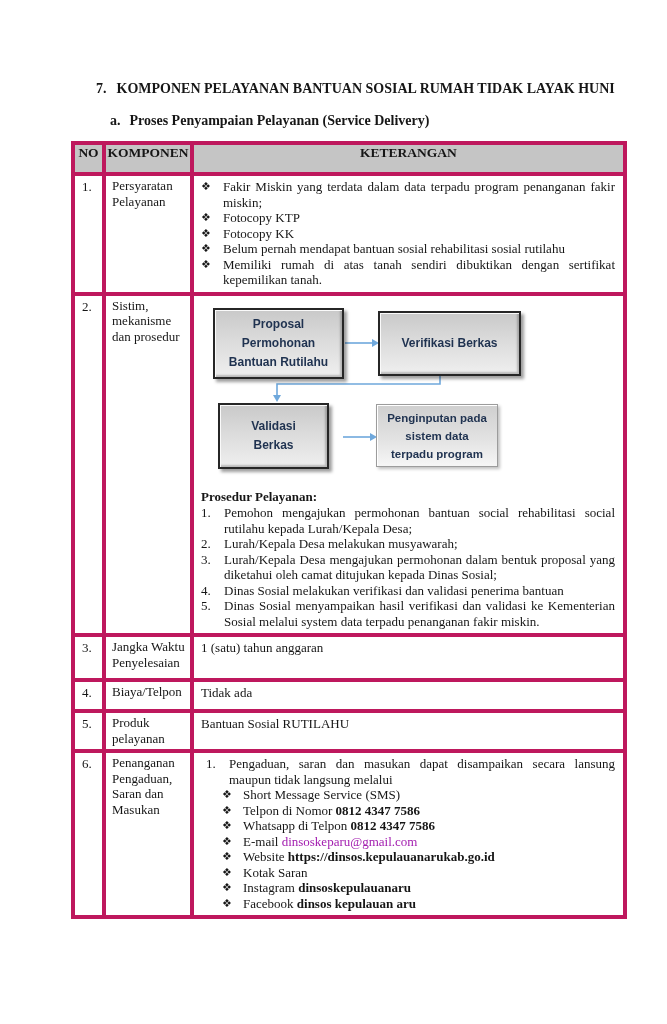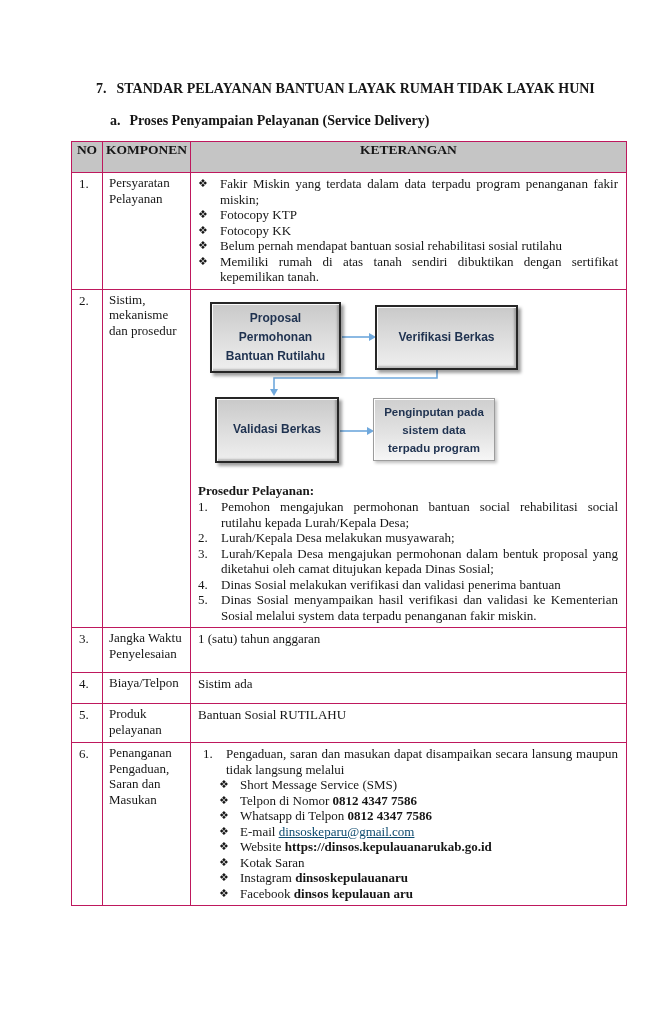--- a/index.html
+++ b/index.html
@@ -7,36 +7,36 @@
   .page {
     width:667px; height:1024px; margin:0 auto; background:#ffffff;
     font-family:"Liberation Serif","DejaVu Serif",serif;
     color:#161616; position:relative; overflow:hidden;
   }
   .title { margin:81px 0 0 96px; font-size:14px; font-weight:bold; display:flex; gap:10px; }
   .subtitle { margin:16px 0 0 110px; font-size:14px; font-weight:bold; display:flex; gap:9px; }
   .subtitle .it { }
 
   table.std { border-collapse:collapse; table-layout:fixed; width:556px; margin:12px 0 0 71px; font-size:13px; line-height:15.5px; }
-  table.std th, table.std td { border:1px solid #be185d; vertical-align:top; }
+  table.std th, table.std td { border:4px solid #be185d; vertical-align:top; }
   thead th { background:#c5c5c5; height:31px; font-size:13.5px; font-weight:bold; text-align:center; vertical-align:middle; }
   td.no  { text-align:left; padding:3px 0 0 7px; }
   td.komp{ padding:2px 4px 3px 6px; }
   td.ket { padding:3px 8px 4px 7px; }
   tr.r3 td { height:45px; }
   tr.r4 td { height:31px; }
   tr.r5 td { height:39px; }
 
   .li { display:flex; margin:0; }
   .li-body { flex:1; text-align:justify; }
   .marker { flex:0 0 22px; }
   .marker.num { flex:0 0 23px; }
   .marker.diamond { font-size:11px; line-height:15.5px; }
   .b { font-weight:bold; }
-  .link { color:#0c4a6e; text-decoration:underline; cursor:pointer; }
+  .link { color:#a21caf; cursor:pointer; }
   .channels { margin-left:21px; }
   .channels .marker { flex:0 0 21px; }
 
   
   .flow-wrap { position:relative; height:172px; margin:4px 0 14px 0; }
   .fc-arrows { position:absolute; left:0; top:0; }
   .fc-box {
     position:absolute; display:flex; align-items:center; justify-content:center;
     text-align:center; font-family:"Liberation Sans","DejaVu Sans",sans-serif;
     font-weight:bold; font-size:12px; line-height:19px; color:#1f3250;
@@ -49,32 +49,32 @@
   .fc-b1 .inner { padding:0 13px; }
   .fc-b2 { left:177px; top:8px;   width:143px; height:65px; }
   .fc-b4 {
     left:175px; top:101px; width:122px; height:63px;
     border:1px solid #9c9c9c; align-items:flex-start; overflow:hidden;
     background:linear-gradient(180deg,#cfcfcf 0%,#e2e2e2 55%,#f6f6f6 100%);
     box-shadow: inset 1px 1px 0 #ffffff, 2px 2px 3px rgba(0,0,0,.25);
     font-size:11.5px; line-height:18px;
   }
   .fc-b4 .inner { padding:4px 6px 0 6px; }
-  .fc-b3 { left:17px;  top:100px; width:124px; height:66px; }
+  .fc-b3 { left:17px;  top:100px; width:111px; height:66px; }
 
   .proc-title { font-weight:bold; margin-bottom:1px; }
 </style>
 </head>
 <body>
 
 <div class="page">
 
   <div class="title">
     <span>7.</span>
-    <span>STANDAR PELAYANAN BANTUAN LAYAK RUMAH TIDAK LAYAK HUNI</span>
+    <span>KOMPONEN PELAYANAN BANTUAN SOSIAL RUMAH TIDAK LAYAK HUNI</span>
   </div>
 
   <div class="subtitle">
     <span>a.</span>
     <span>
       <span>Proses Penyampaian Pelayanan</span>
       <span class="it">(Service Delivery)</span>
     </span>
   </div>
 
@@ -178,21 +178,21 @@
 
       <tr class="r3">
         <td class="no">3.</td>
         <td class="komp">Jangka Waktu Penyelesaian</td>
         <td class="ket">1 (satu) tahun anggaran</td>
       </tr>
 
       <tr class="r4">
         <td class="no">4.</td>
         <td class="komp">Biaya/Telpon</td>
-        <td class="ket">Sistim ada</td>
+        <td class="ket">Tidak ada</td>
       </tr>
 
       <tr class="r5">
         <td class="no">5.</td>
         <td class="komp">Produk pelayanan</td>
         <td class="ket">Bantuan Sosial RUTILAHU</td>
       </tr>
 
       <tr>
         <td class="no">6.</td>

